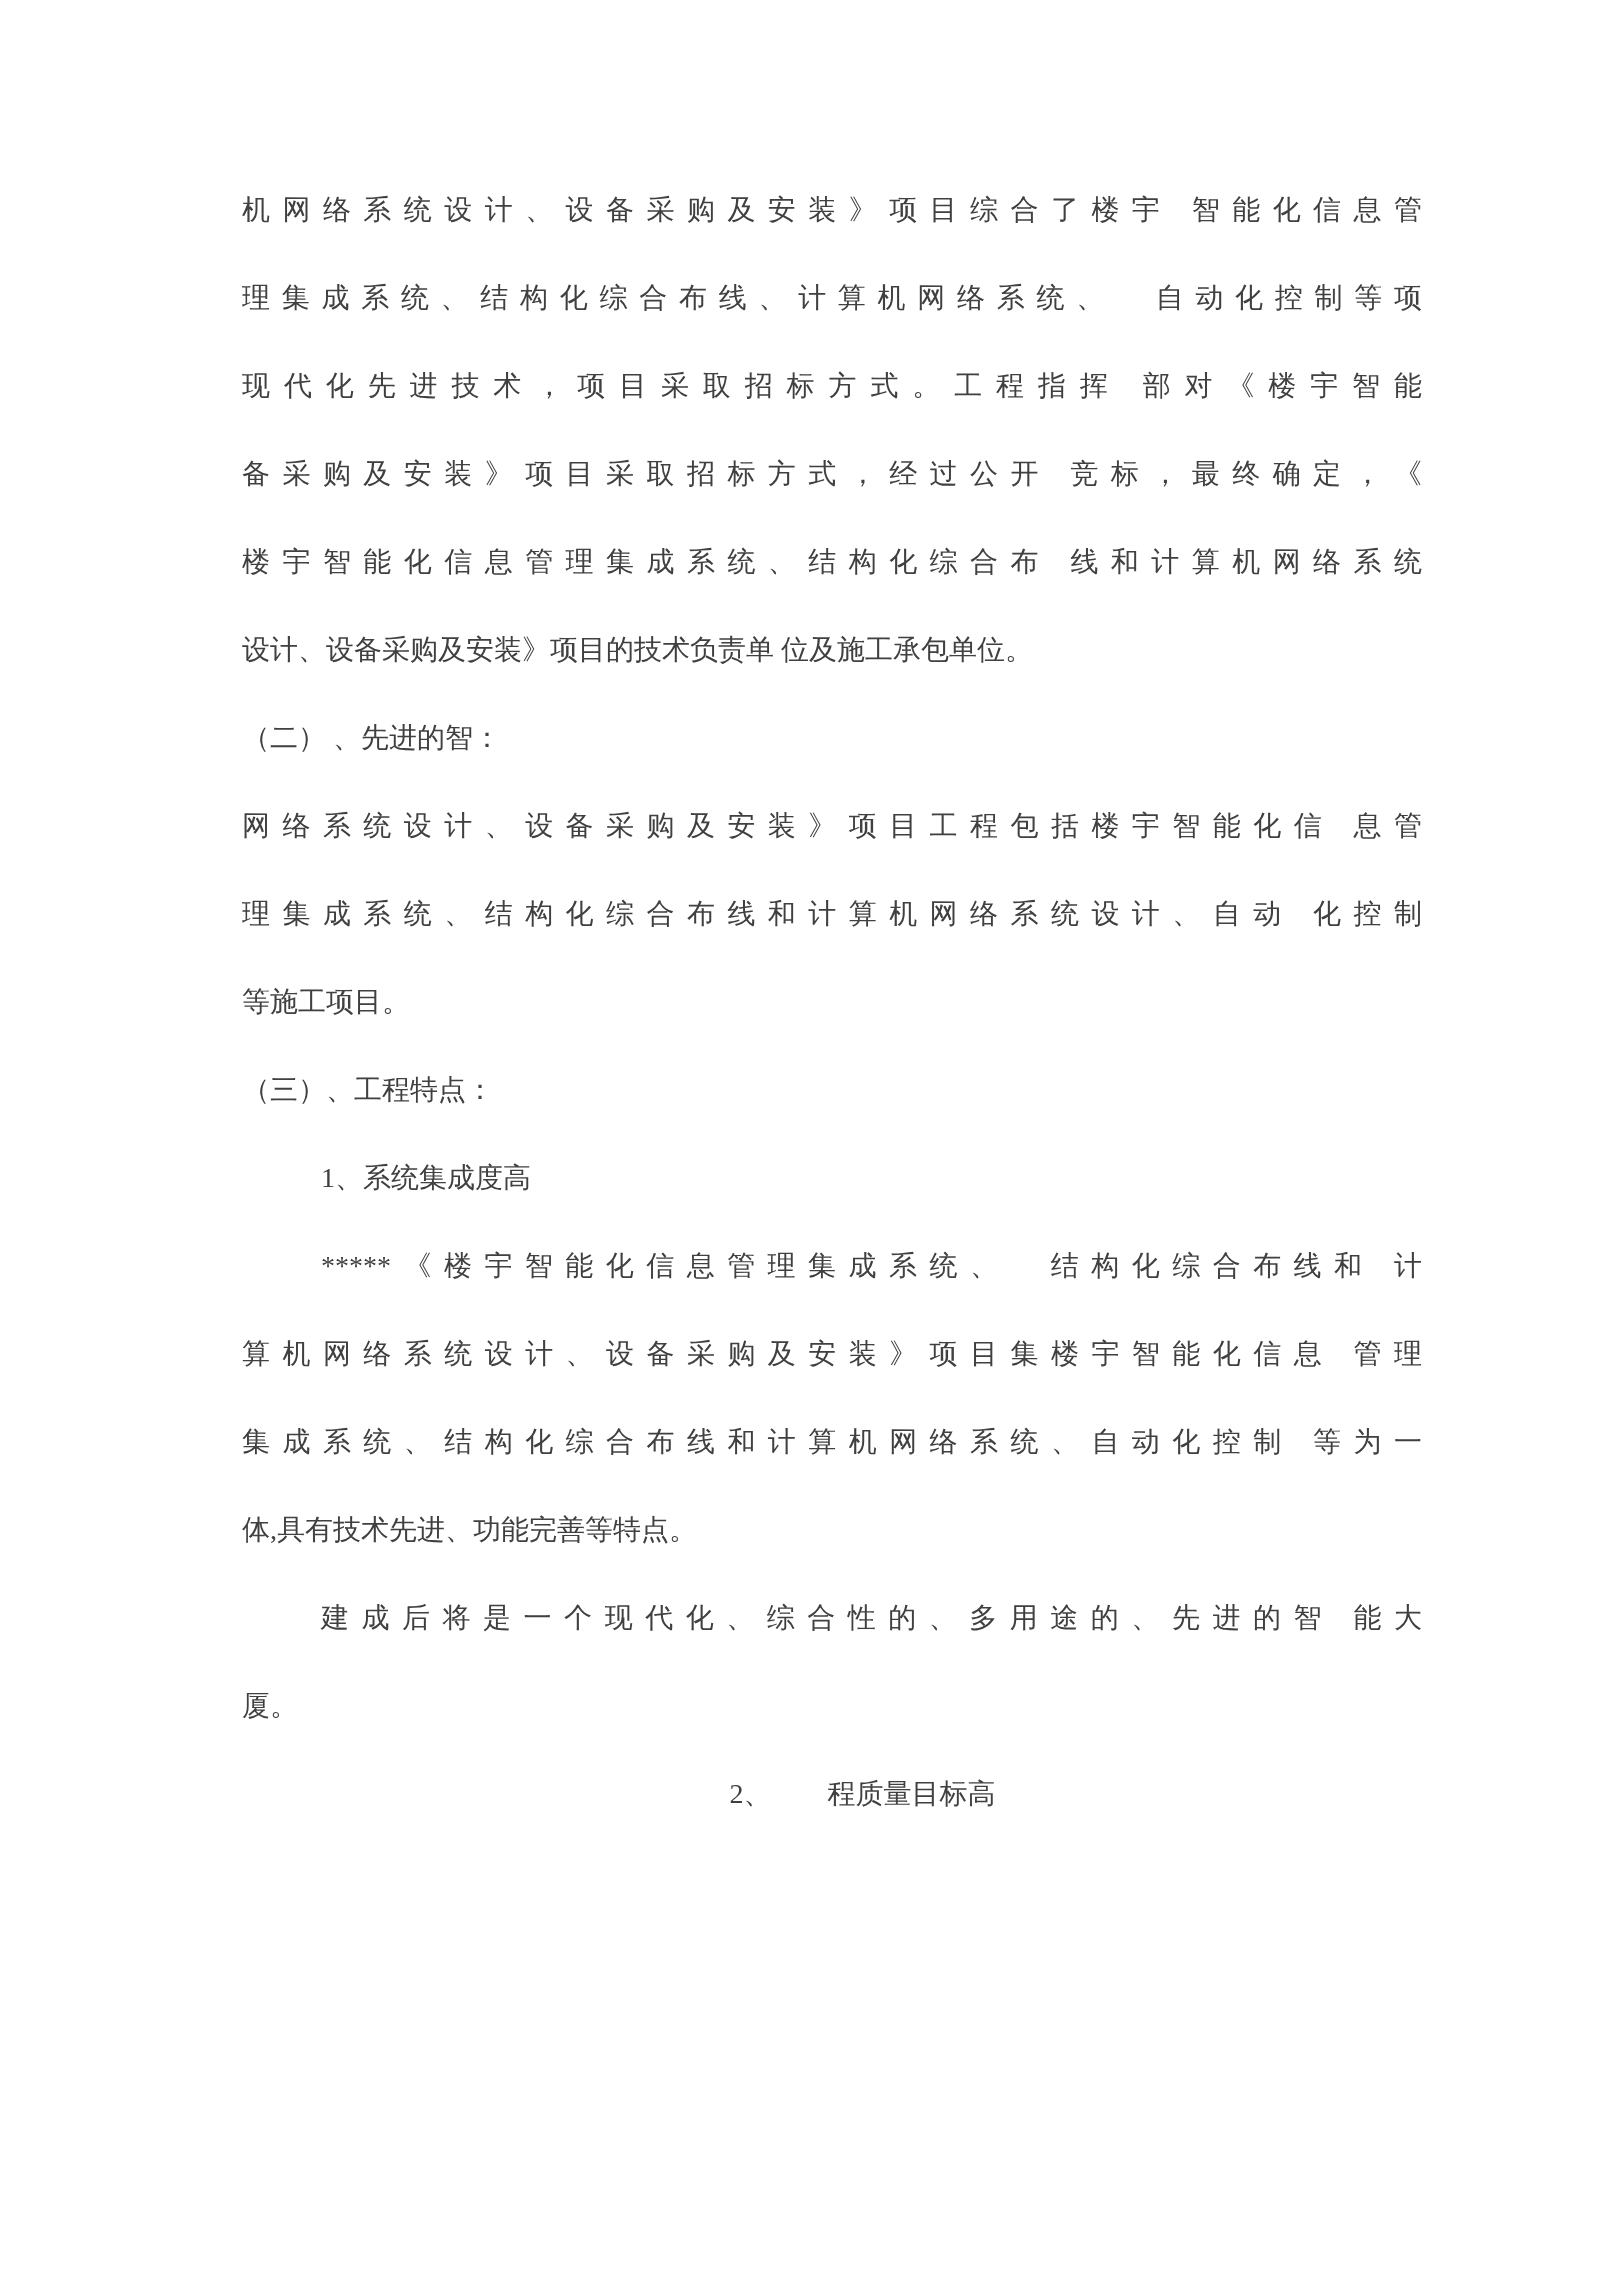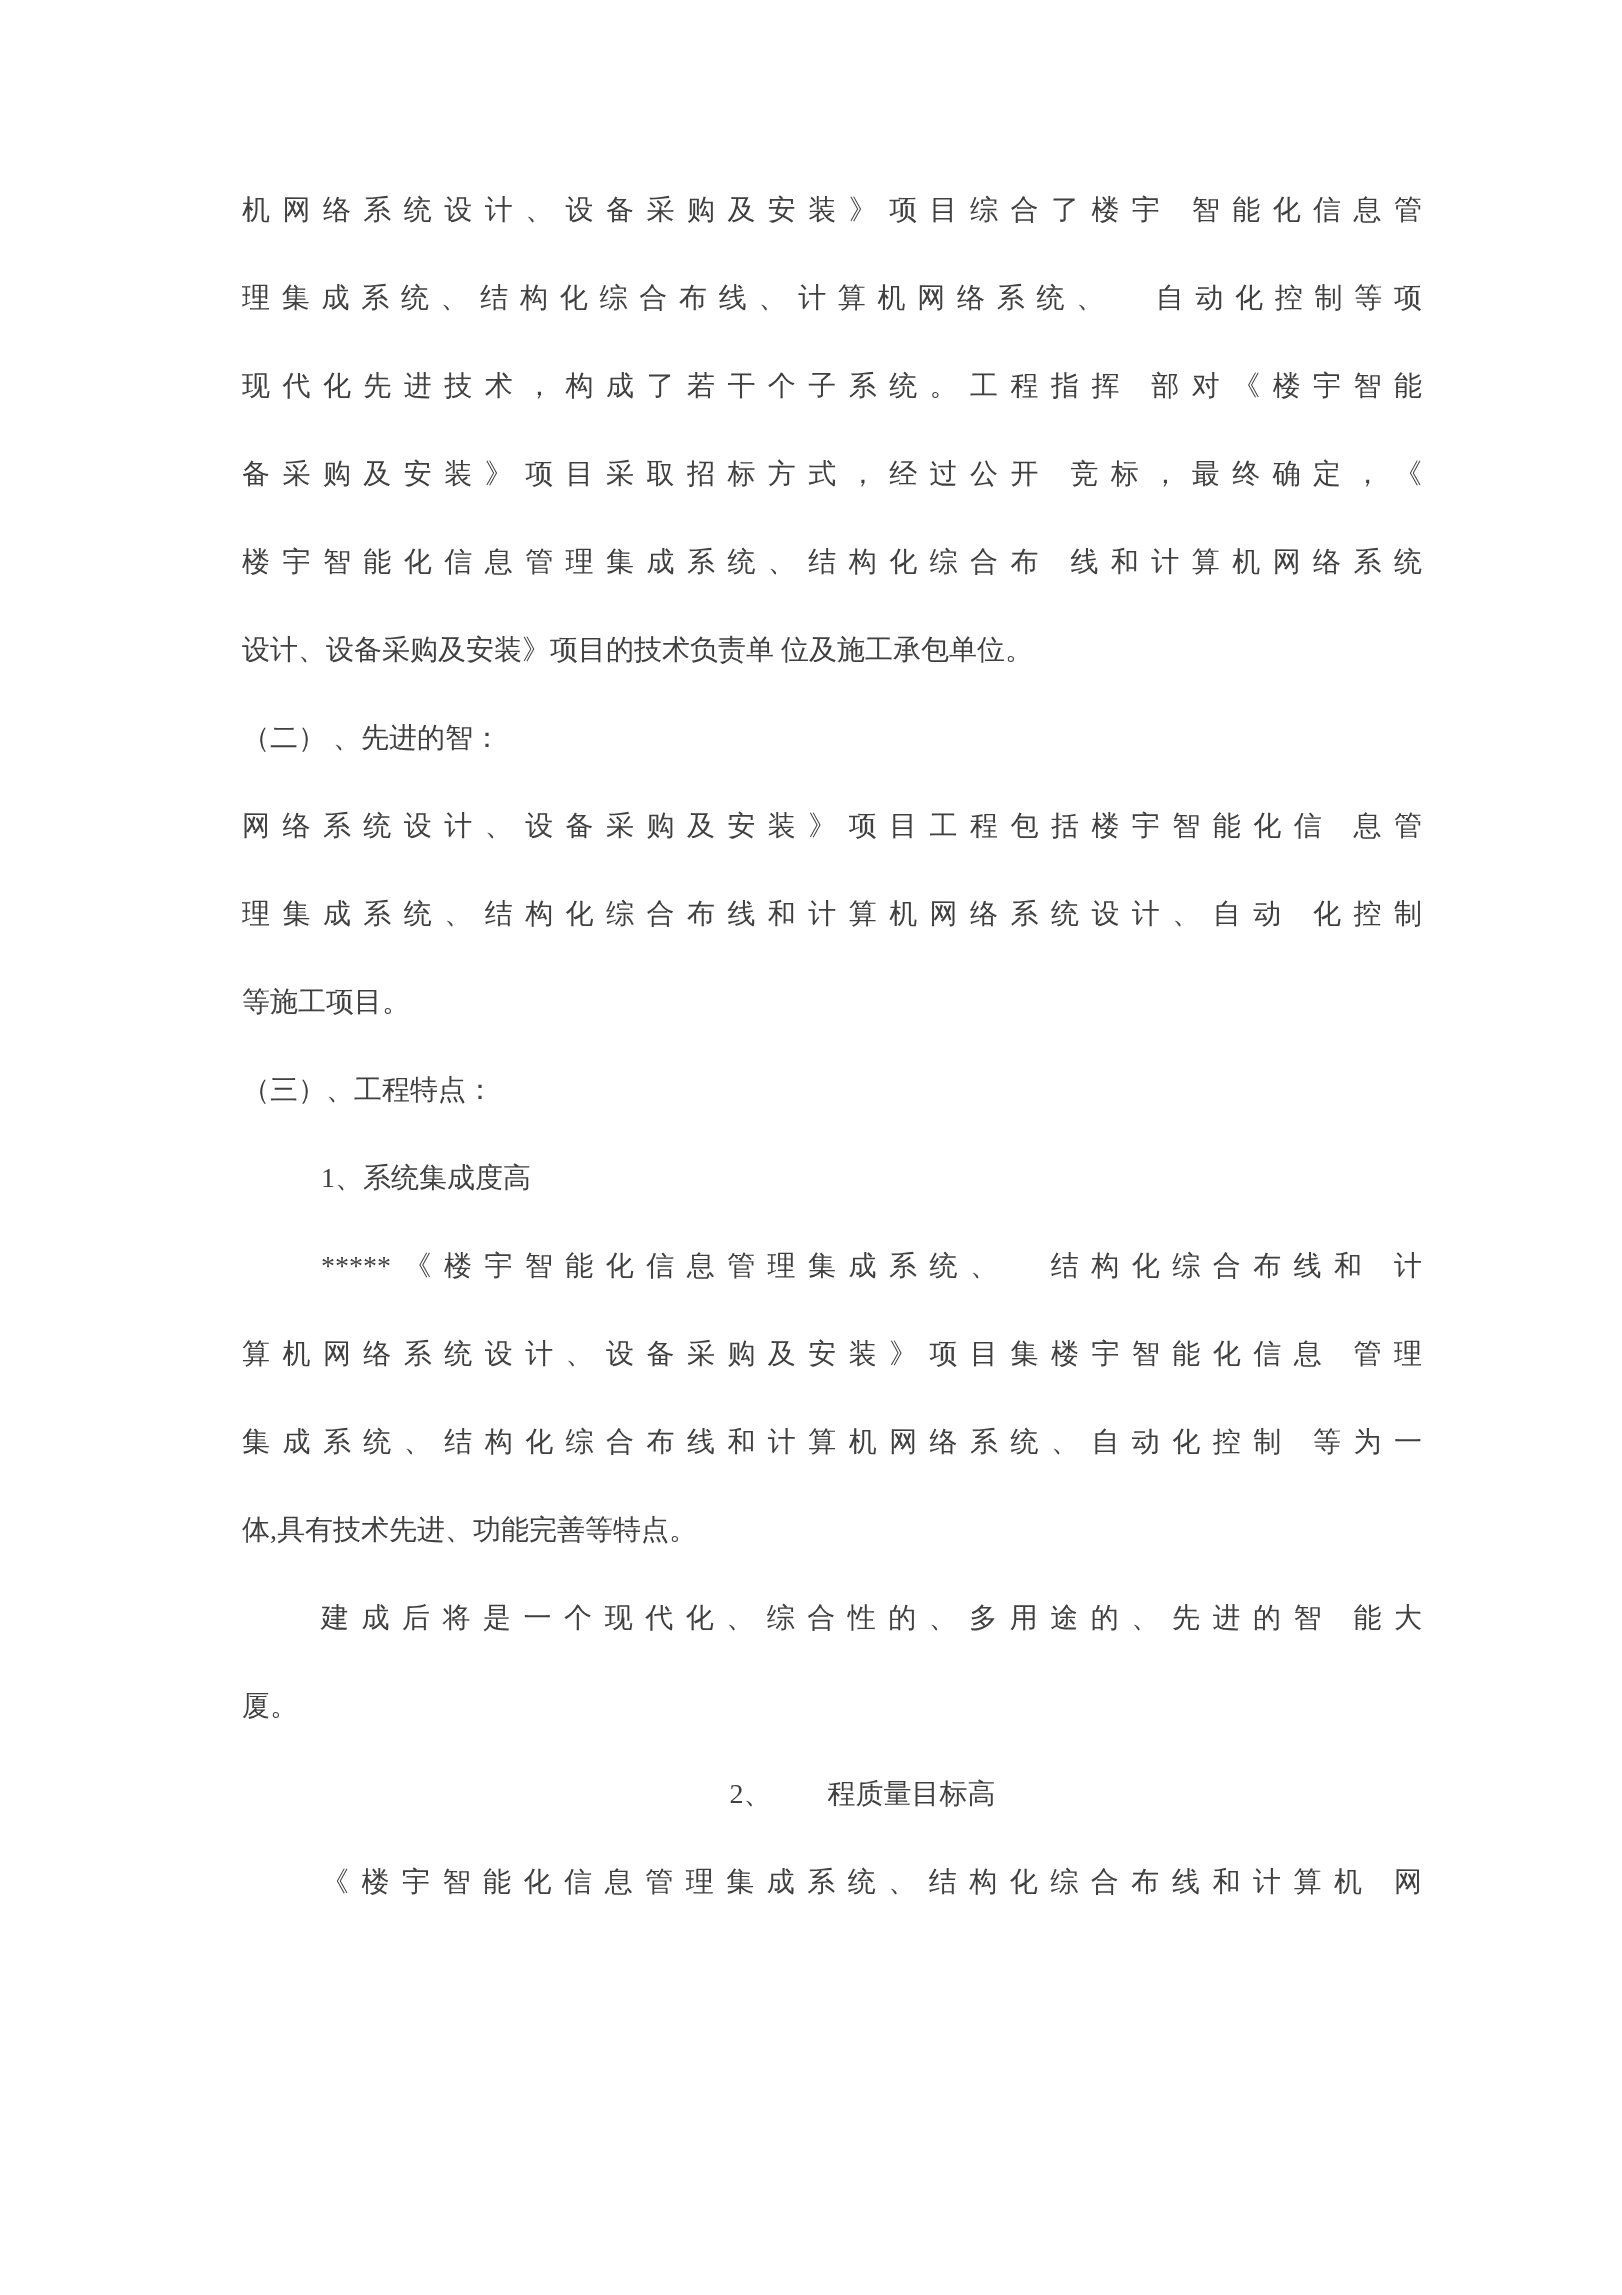--- a/index.html
+++ b/index.html
@@ -40,33 +40,32 @@
   
   .ind2 { padding-left: 61px; text-align: center; }
 </style>
 </head>
 <body>
 
 <div class="page">
   <div class="textblock">
     <div class="line j">机网络系统设计、设备采购及安装》项目综合了楼宇 智能化信息管</div>
     <div class="line j">理集成系统、结构化综合布线、计算机网络系统、　自动化控制等项</div>
-    <div class="line j">现代化先进技术，构成了若干个子系统。工程指挥 部对《楼宇智能</div>
+    <div class="line j">现代化先进技术，项目采取招标方式。工程指挥 部对《楼宇智能</div>
     <div class="line j">备采购及安装》项目采取招标方式，经过公开 竞标，最终确定，《</div>
     <div class="line j">楼宇智能化信息管理集成系统、结构化综合布 线和计算机网络系统</div>
     <div class="line">设计、设备采购及安装》项目的技术负责单 位及施工承包单位。</div>
     <div class="line">（二） 、先进的智：</div>
     <div class="line j">网络系统设计、设备采购及安装》项目工程包括楼宇智能化信 息管</div>
     <div class="line j">理集成系统、结构化综合布线和计算机网络系统设计、自动 化控制</div>
     <div class="line">等施工项目。</div>
     <div class="line">（三）、工程特点：</div>
     <div class="line ind">1、系统集成度高</div>
     <div class="line j ind">*****《楼宇智能化信息管理集成系统、　结构化综合布线和 计</div>
     <div class="line j">算机网络系统设计、设备采购及安装》项目集楼宇智能化信息 管理</div>
     <div class="line j">集成系统、结构化综合布线和计算机网络系统、自动化控制 等为一</div>
     <div class="line">体,具有技术先进、功能完善等特点。</div>
     <div class="line j ind">建成后将是一个现代化、综合性的、多用途的、先进的智 能大</div>
     <div class="line">厦。</div>
     <div class="line ind2">2、　　程质量目标高</div>
-    <div class="line j ind">《楼宇智能化信息管理集成系统、结构化综合布线和计算机 网</div>
   </div>
 </div>
 
 
 </body></html>

